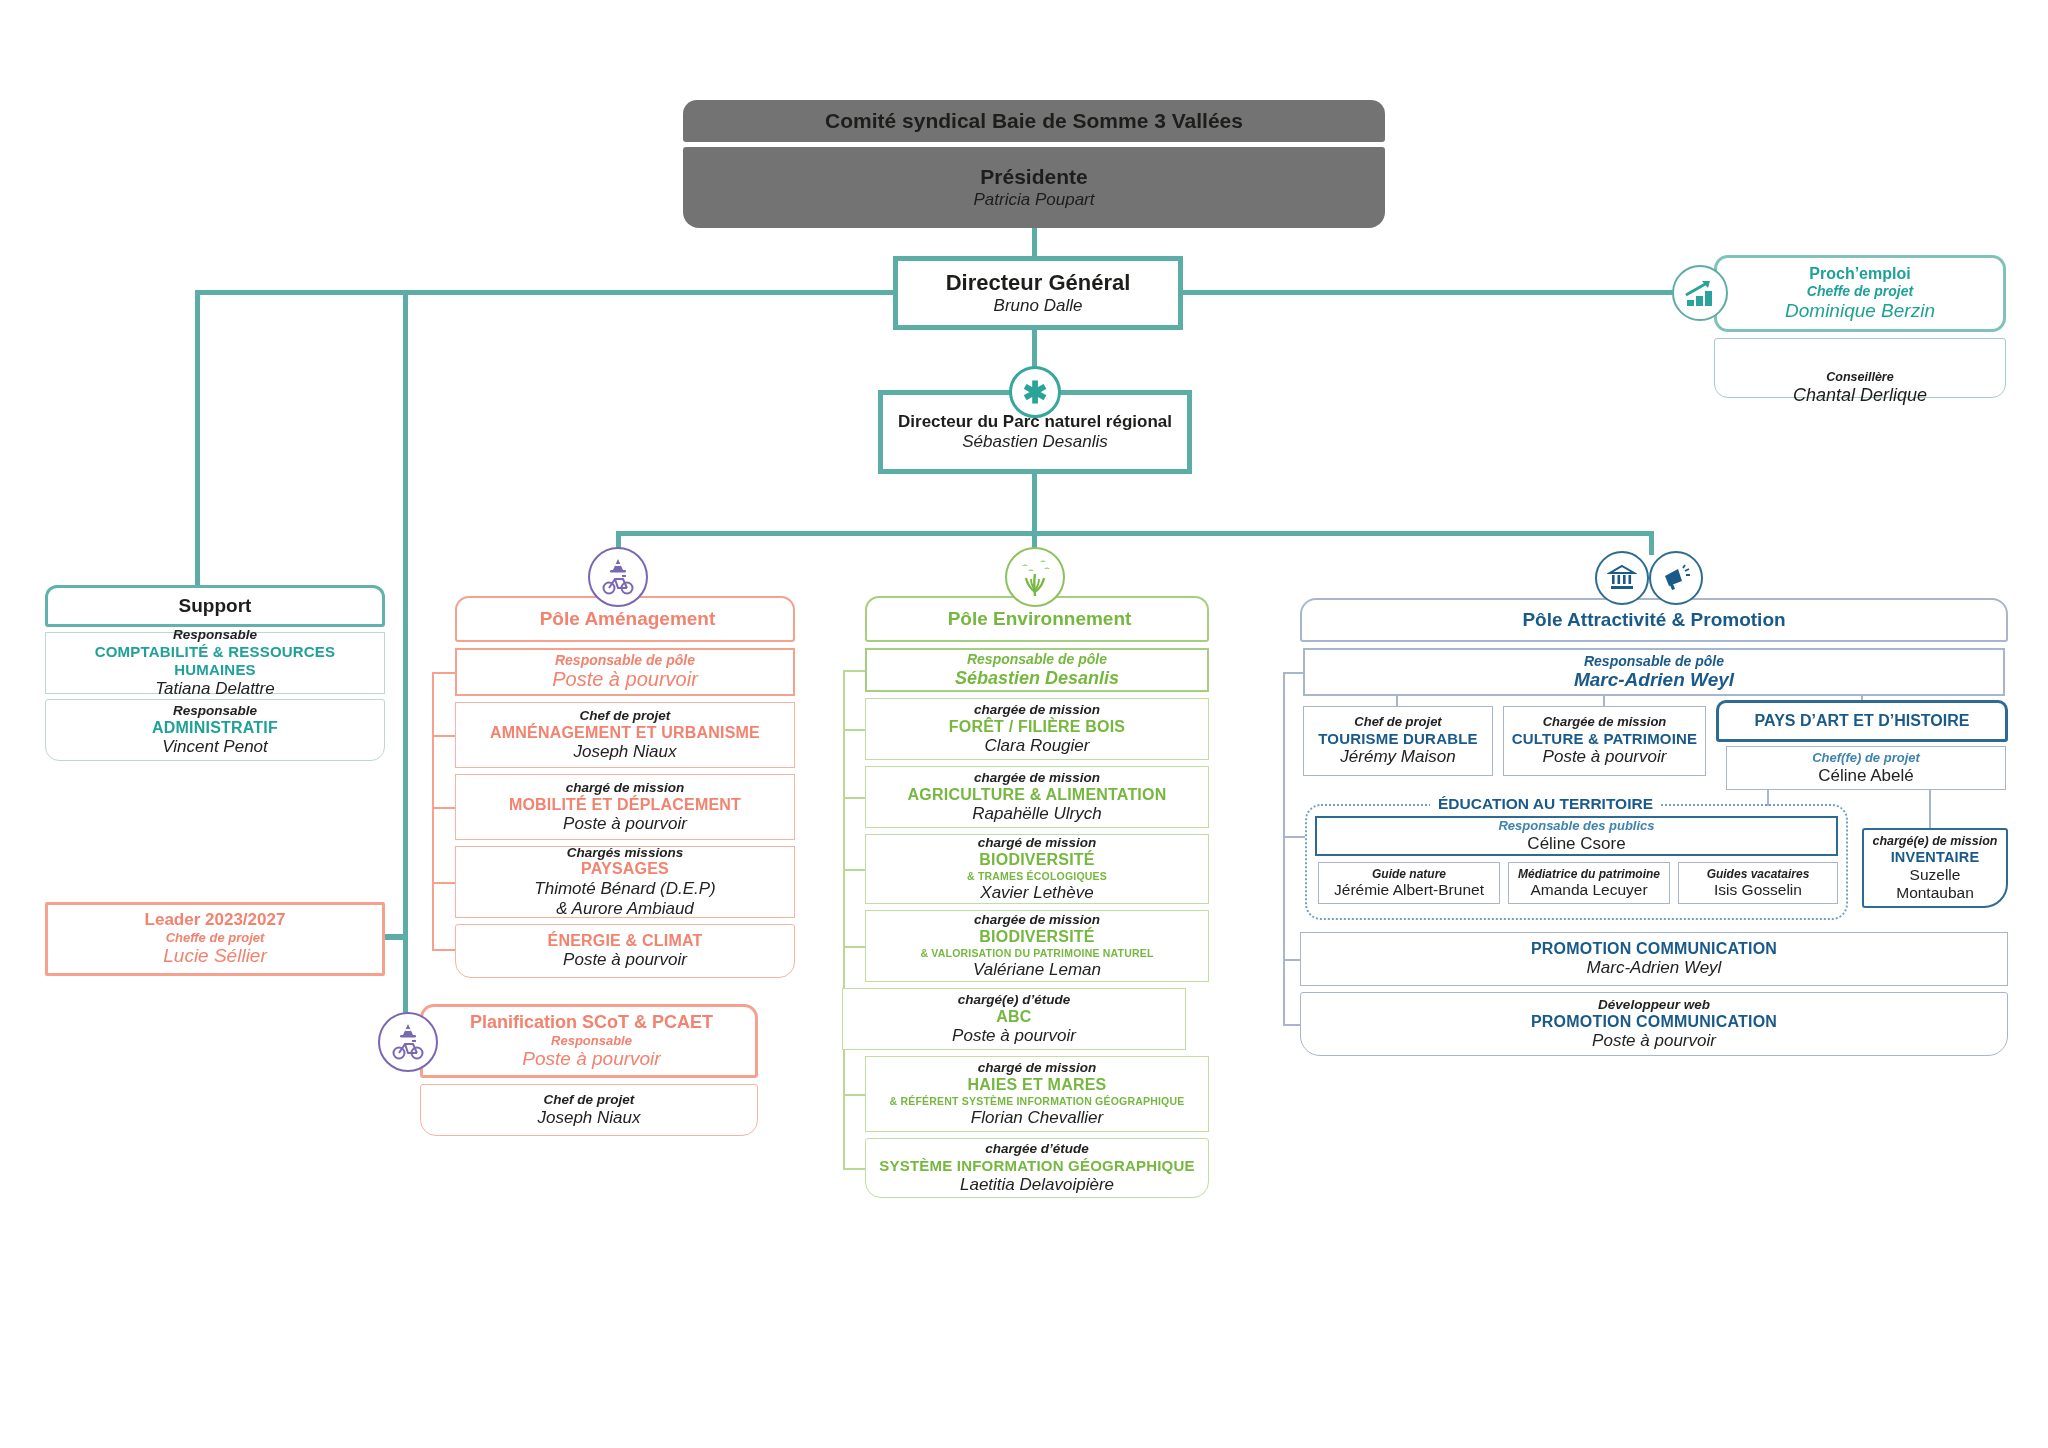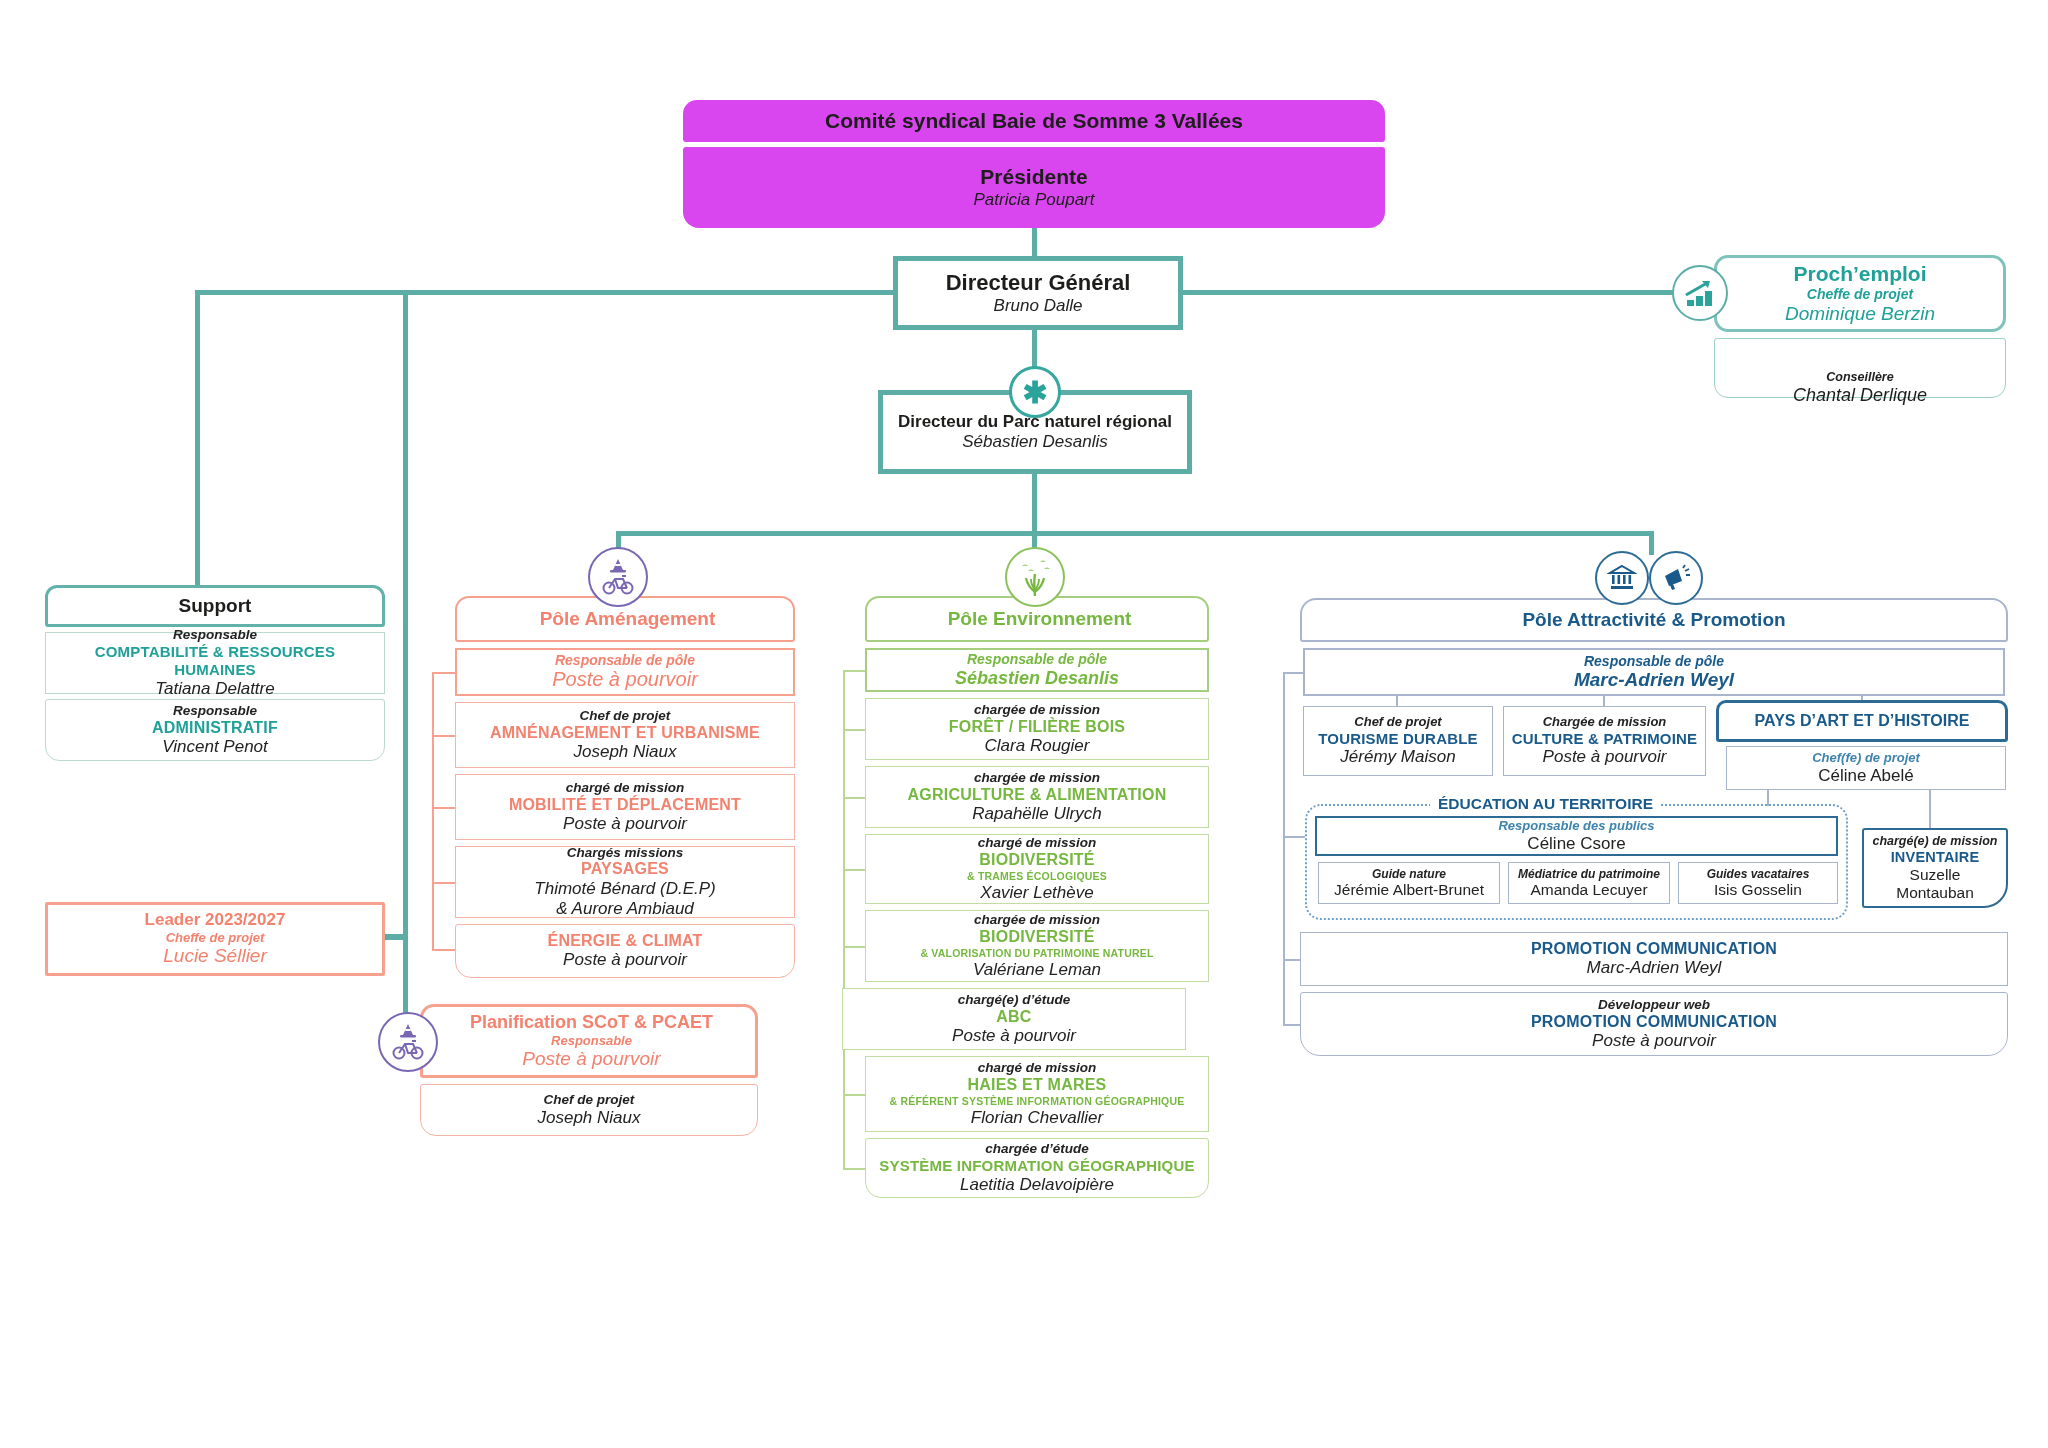--- a/index.html
+++ b/index.html
@@ -2,21 +2,21 @@
 <html><head>
 <meta charset="utf-8">
 <style>
   html,body{margin:0;padding:0;background:#fff;}
   .canvas{position:relative;width:2048px;height:1448px;background:#fff;overflow:hidden;
           font-family:"Liberation Sans", sans-serif;color:#1d1d1b;}
   .box{position:absolute;background:#fff;box-sizing:border-box;display:flex;flex-direction:column;
        justify-content:center;align-items:center;text-align:center;line-height:1.18;padding:2px 6px;}
   .line{position:absolute;}
   .tl{background:#5cada6;}
-  .fill-teal{background:#d946ef;border:none;}
+  .fill-teal{background:#737373;border:none;}
   .role{font-style:italic;font-weight:600;font-size:13.5px;color:#222;}
   .caps{font-weight:700;font-size:16px;letter-spacing:.2px;}
   .subcaps{font-weight:700;font-size:10.5px;letter-spacing:.2px;}
   .name{font-style:italic;font-size:17px;color:#222;}
   .name.up{font-style:normal;}
   .c-coral{color:#f3826f;} .c-green{color:#76b83f;} .c-blue{color:#1a5a8a;}
   .c-teal{color:#1fa198;} .c-steel{color:#3f84ad;}
   .hdr{font-weight:700;font-size:19px;}
   .big-it{font-style:italic;font-size:20px;}
   .circle{position:absolute;background:#fff;border-radius:50%;box-sizing:border-box;
@@ -79,21 +79,21 @@
     <div style="font-weight:700;font-size:21px;">Présidente</div>
     <div style="font-style:italic;font-size:17px;">Patricia Poupart</div>
   </div>
 
   <div class="box" style="left:893px;top:256px;width:290px;height:74px;border:5px solid #5cada6;">
     <div style="font-weight:700;font-size:22px;">Directeur Général</div>
     <div class="name">Bruno Dalle</div>
   </div>
 
   <div class="box rall" style="left:1714px;top:255px;width:292px;height:77px;border:3px solid #7fc2bb;border-radius:14px;">
-    <div style="font-weight:700;font-size:21px;" class="c-teal">Proch’emploi</div>
+    <div style="font-weight:700;font-size:16px;" class="c-teal">Proch’emploi</div>
     <div style="font-style:italic;font-weight:600;font-size:14px;" class="c-teal">Cheffe de projet</div>
     <div style="font-style:italic;font-size:19px;" class="c-teal">Dominique Berzin</div>
   </div>
   <div class="box" style="left:1714px;top:338px;width:292px;height:60px;border:1.5px solid #9ccfc9;border-radius:3px 3px 14px 14px;">
     <div style="font-weight:700;font-size:12.5px;font-style:italic;margin-top:40px;">Conseillère</div>
     <div style="font-style:italic;font-size:18px;">Chantal Derlique</div>
   </div>
   <div class="circle" style="left:1672px;top:265px;width:56px;height:56px;border:2.5px solid #5cada6;">
     <svg width="34" height="30" viewBox="0 0 34 30">
       <rect x="4" y="22" width="7" height="6" fill="#2aa39a"></rect>

